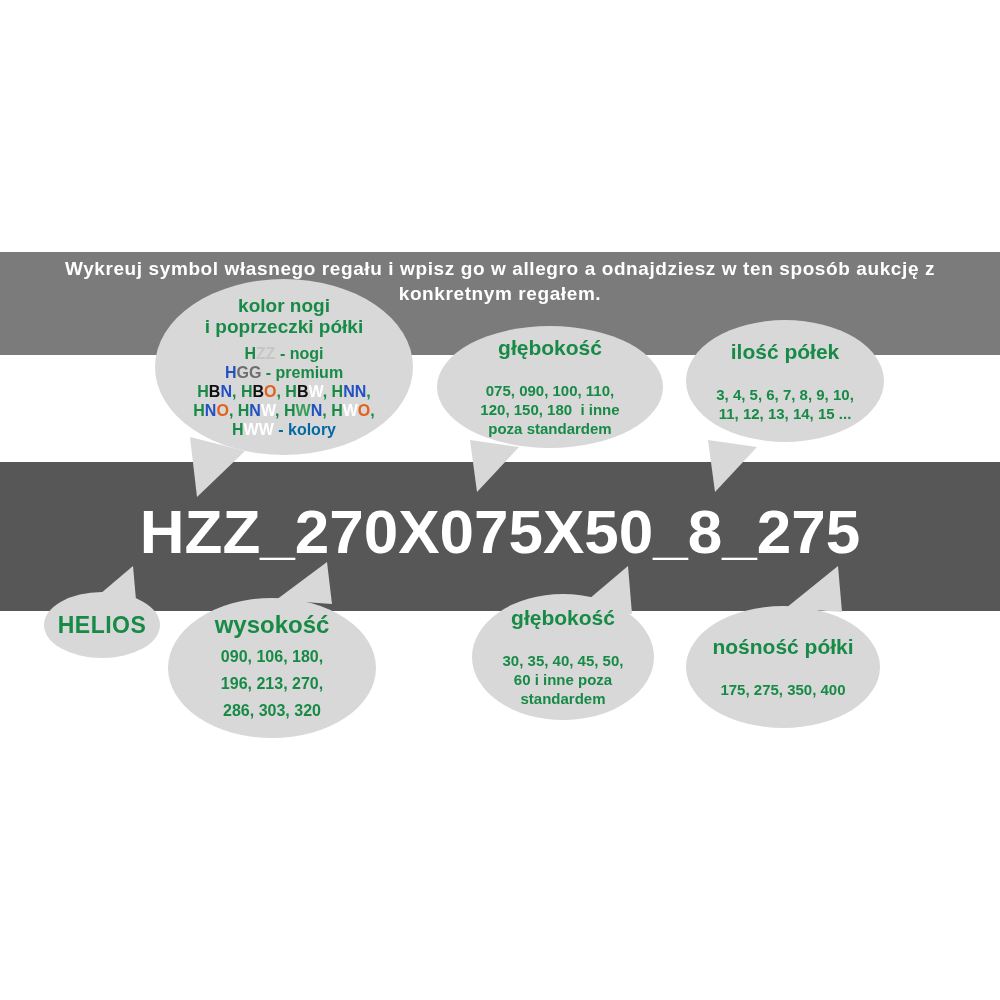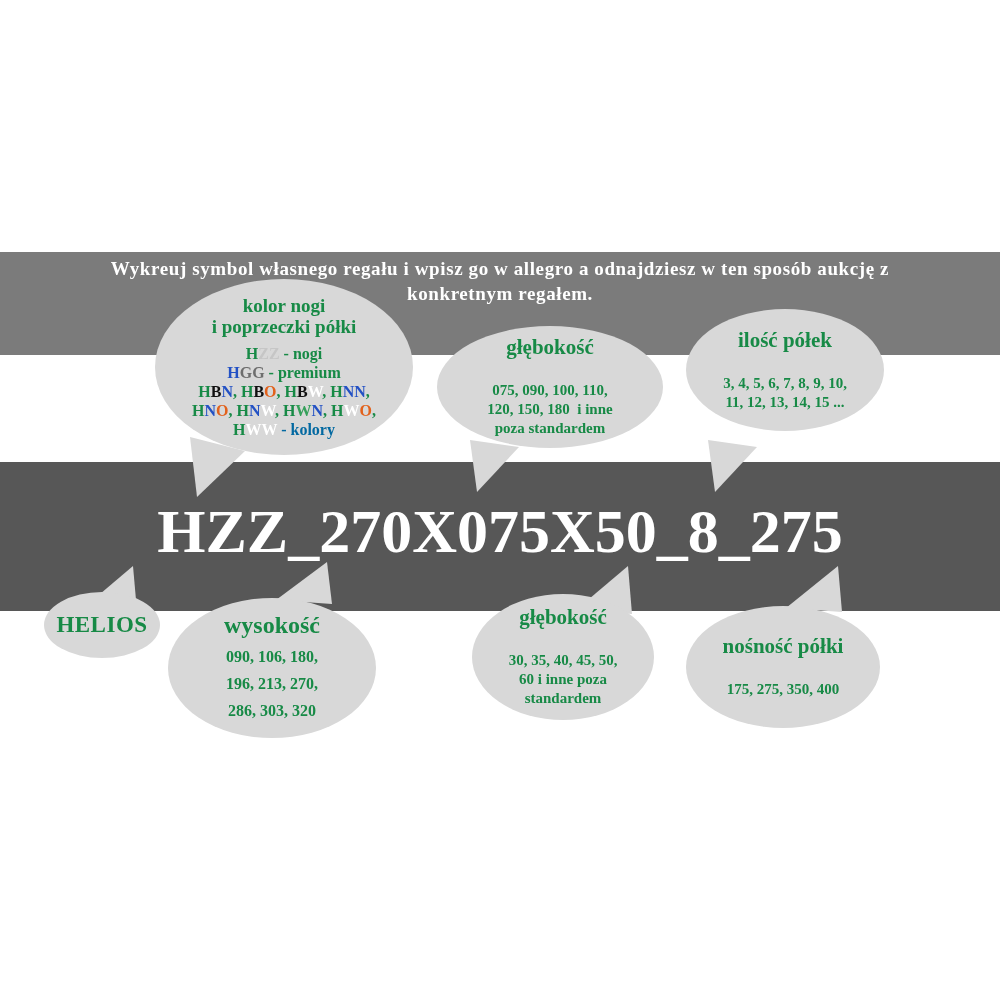--- a/index.html
+++ b/index.html
@@ -1,19 +1,19 @@
 <!DOCTYPE html>
 <html style="--band_top: #7b7b7b; --band_dark: #575757; --bubble: #d8d8d8; --green: #178a46;"><head>
 <meta charset="utf-8">
 <style>
   html,body { margin:0; padding:0; background:#ffffff; }
   #stage {
     position:relative; width:1000px; height:1000px; overflow:hidden;
     background:#ffffff;
-    font-family:Liberation Serif, serif;
+    font-family:Liberation Sans, sans-serif;
     font-weight:bold;
   }
   .band { position:absolute; left:0; width:1000px; z-index:1; }
   #band-top  { top:252px; height:103px; background:var(--band_top,#7b7b7b); }
   #band-dark { top:462px; height:149px; background:var(--band_dark,#575757); }
 
   #banner {
     position:absolute; top:256px; left:0; width:1000px; z-index:2;
     text-align:center; color:#ffffff; font-size:19px; line-height:25px;
     letter-spacing:0.6px;
@@ -28,21 +28,21 @@
     position:absolute; z-index:2; background:var(--bubble,#d8d8d8);
     border-radius:50%;
     display:flex; flex-direction:column; align-items:center;
     text-align:center; color:var(--green,#178a46);
   }
   .tail { position:absolute; z-index:2; }
   .tail polygon { fill:var(--bubble,#d8d8d8); }
 
   #b-kolor  { left:155px; top:279px; width:258px; height:176px; padding-top:0; justify-content:center; }
   #b-szer   { left:437px; top:326px; width:226px; height:122px; justify-content:center; }
-  #b-ilosc  { left:686px; top:309px; width:198px; height:122px; justify-content:center; }
+  #b-ilosc  { left:686px; top:320px; width:198px; height:122px; justify-content:center; }
   #b-helios { left:44px;  top:592px; width:116px; height:66px;  justify-content:center; }
   #b-wys    { left:168px; top:598px; width:208px; height:140px; justify-content:center; }
   #b-gleb   { left:472px; top:594px; width:182px; height:126px; justify-content:center; }
   #b-nos    { left:686px; top:606px; width:194px; height:122px; justify-content:center; }
 
   .title-sm { font-size:19px; line-height:21px; }
   .title-md { font-size:21px; line-height:23px; }
   .title-lg { font-size:24px; line-height:26px; }
   .values   { font-size:15px; line-height:19px; margin-top:22px; white-space:pre-wrap; }
   .values-wide { font-size:16px; line-height:27px; margin-top:5px; white-space:pre-wrap; }

